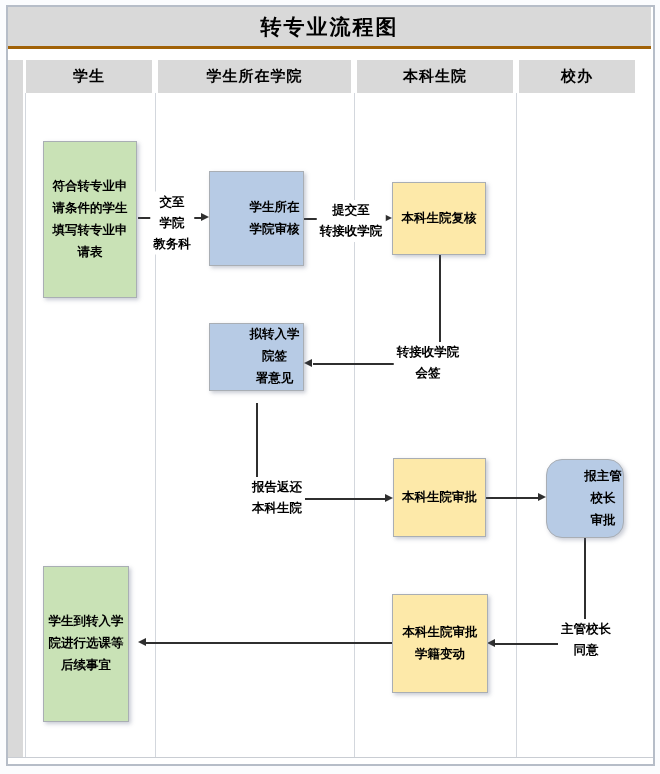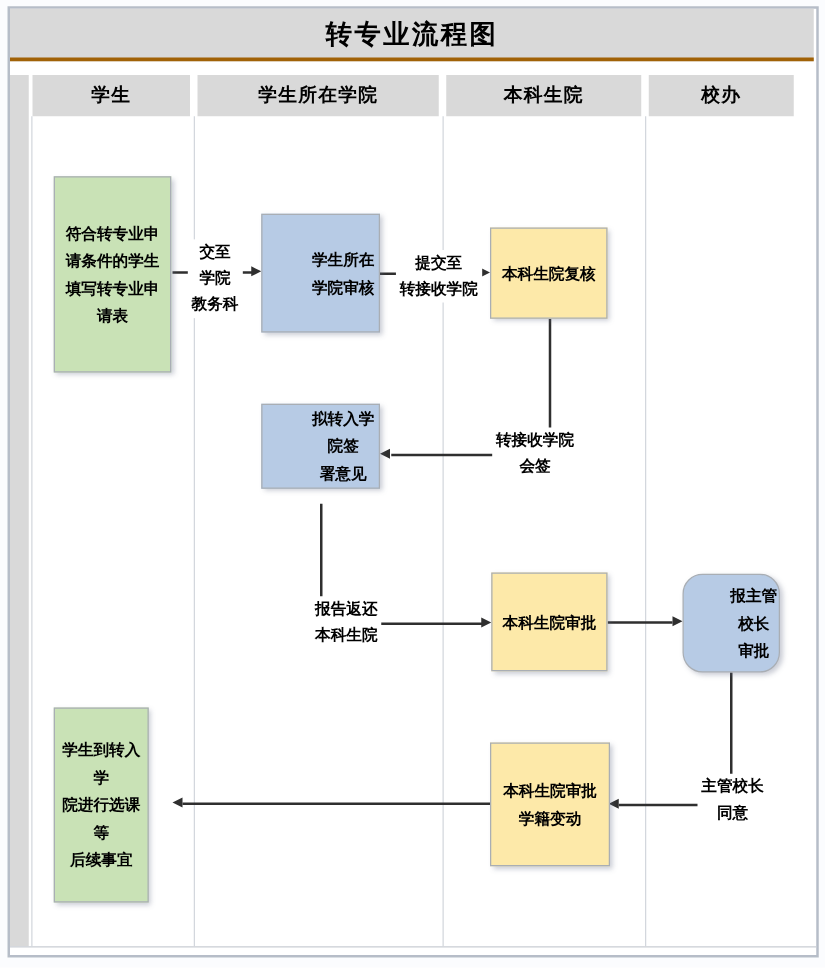--- a/index.html
+++ b/index.html
@@ -56,34 +56,35 @@
     white-space:pre-line;z-index:3;
   }
 
   .node{
     position:absolute;box-sizing:border-box;
     display:flex;align-items:center;justify-content:center;
     text-align:center;font-size:12.5px;font-weight:700;line-height:22px;
     border:1px solid #a9aeb4;
     box-shadow:2px 2px 4px rgba(100,110,135,0.35);
     z-index:4;
+    font-family:Liberation Mono, monospace;
   }
   .node span{white-space:pre-line;}
   .node.green{background:var(--green_fill,#c9e2b6);}
   .node.blue{background:var(--blue_fill,#b7cbe5);padding-left:36px;}
   .node.yellow{background:var(--yellow_fill,#fde9a9);}
 
   .n-student-apply{left:43px;top:141px;width:94px;height:157px;}
   .n-college-review{left:209px;top:171px;width:95px;height:95px;}
   .n-ug-recheck{left:392px;top:182px;width:94px;height:73px;}
   .n-target-sign{left:209px;top:323px;width:95px;height:68px;}
   .n-ug-approve{left:393px;top:458px;width:93px;height:79px;}
   .n-vp-approve{left:546px;top:459px;width:78px;height:79px;border-radius:16px;}
   .n-status-change{left:392px;top:594px;width:96px;height:99px;}
-  .n-followup{left:43px;top:566px;width:76px;height:156px;}
+  .n-followup{left:43px;top:566px;width:86px;height:156px;}
 </style>
 </head>
 <body>
 
 <div class="page">
   <div class="frame"></div>
 
   <div class="title-bar">
     <span>转专业流程图</span>
   </div>

